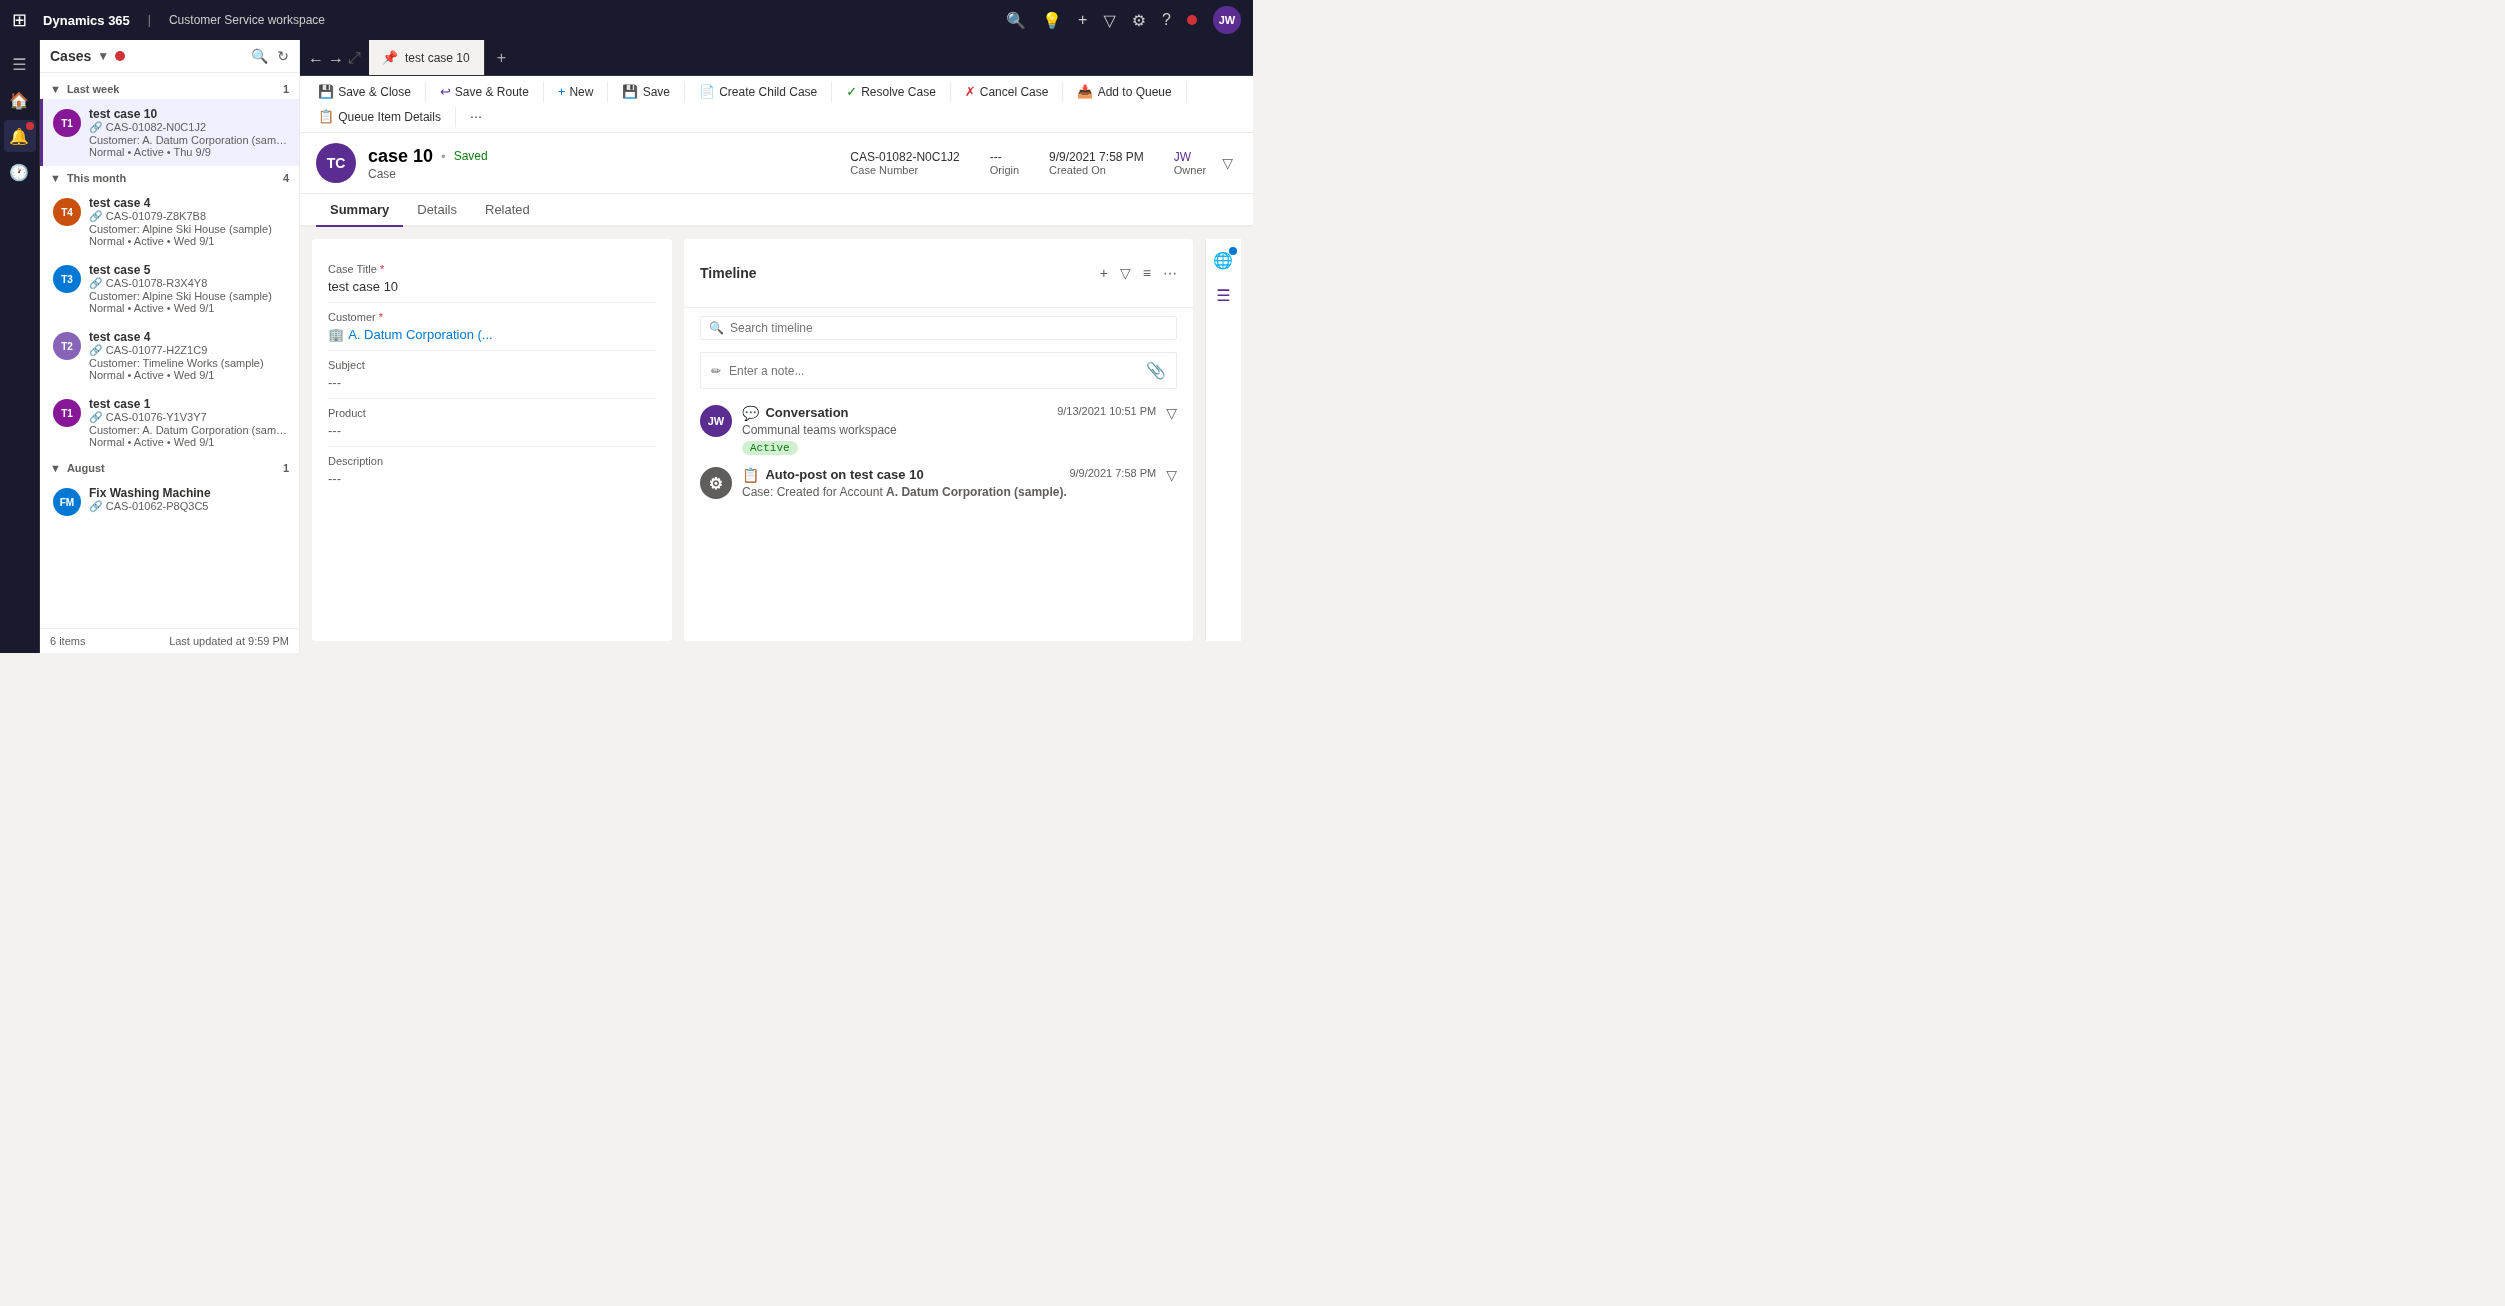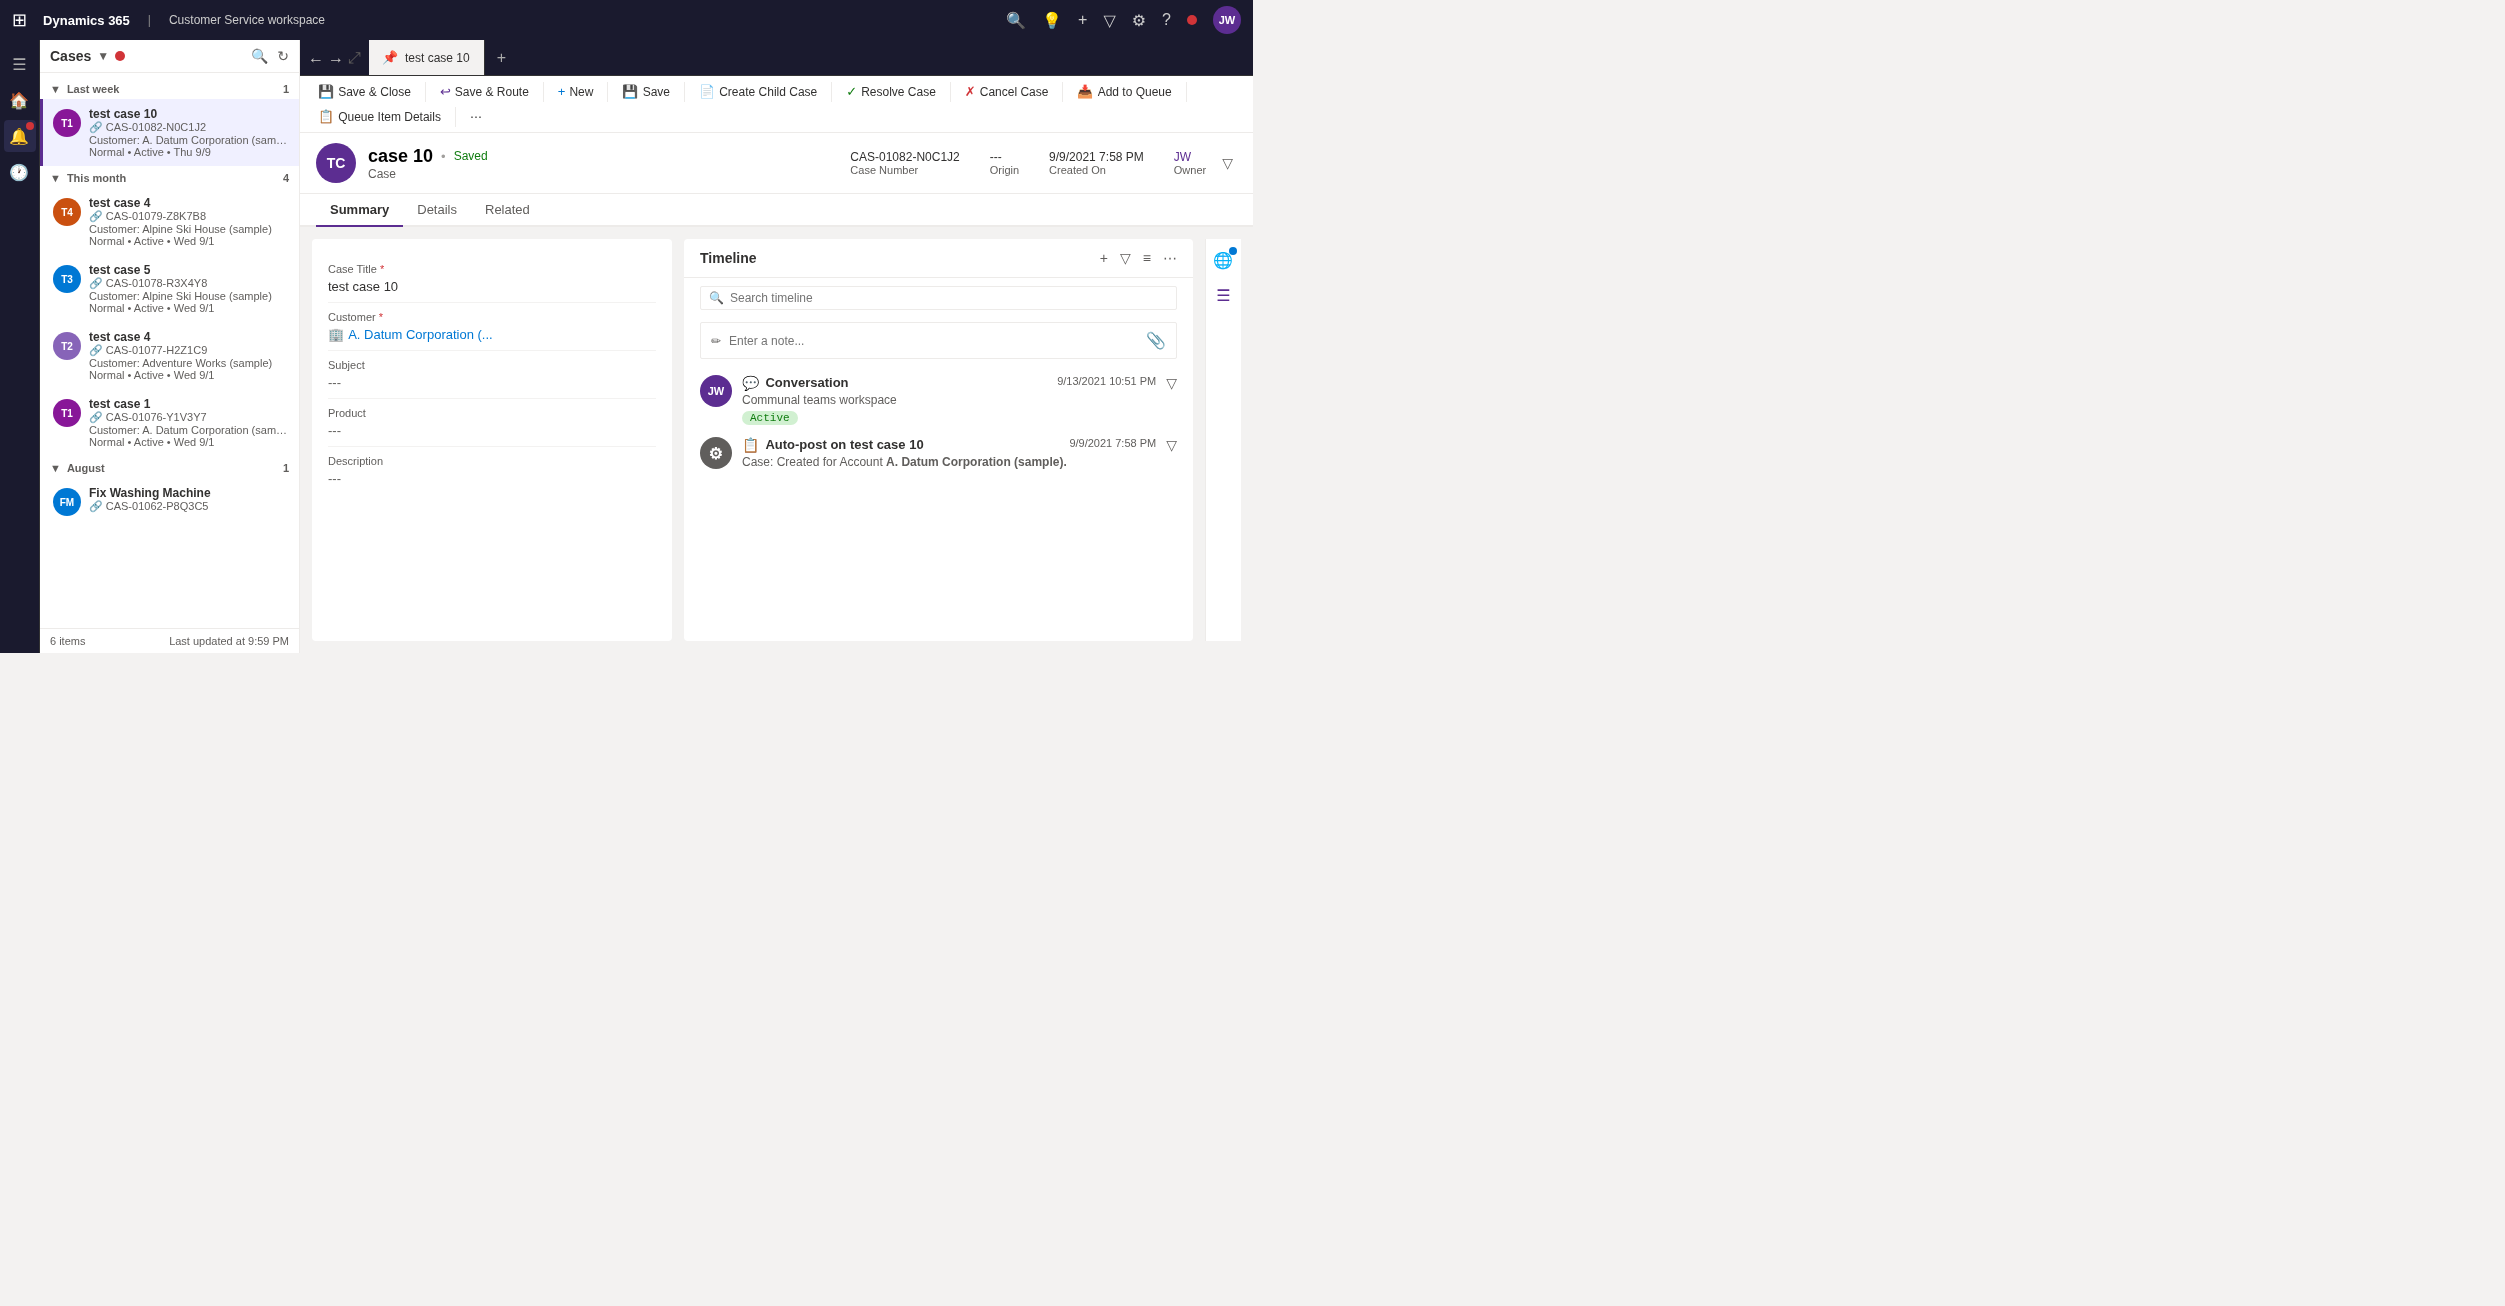--- a/index.html
+++ b/index.html
@@ -206,21 +206,21 @@
     .form-value.bold { font-weight: 600; }
     .form-value.link { color: #0078d4; cursor: pointer; display: flex; align-items: center; gap: 4px; }
     .form-value.dash { color: #605e5c; }
 
     
     .timeline-panel {
       flex: 1; background: white; border-radius: 4px;
       display: flex; flex-direction: column; overflow: hidden;
     }
     .timeline-header {
-      padding: 11px 16px;
+      padding: 26px 16px;
       display: flex; align-items: center;
       border-bottom: 1px solid #edebe9;
       gap: 8px;
     }
     .timeline-title { font-size: 14px; font-weight: 600; color: #323130; }
     .timeline-header-actions { margin-left: auto; display: flex; gap: 12px; color: #605e5c; font-size: 14px; }
     .timeline-header-actions span { cursor: pointer; }
 
     .timeline-search {
       margin: 8px 16px;
@@ -361,21 +361,21 @@
           <div class="case-meta">Customer: Alpine Ski House (sample)</div>
           <div class="case-status">Normal • Active • Wed 9/1</div>
         </div>
       </div>
 
       <div class="case-item">
         <div class="case-avatar" style="background:#8764b8;">T2</div>
         <div class="case-info">
           <div class="case-name">test case 4</div>
           <div class="case-id">🔗 CAS-01077-H2Z1C9</div>
-          <div class="case-meta">Customer: Adventure Works (sample)</div>
+          <div class="case-meta">Customer: Timeline Works (sample)</div>
           <div class="case-status">Normal • Active • Wed 9/1</div>
         </div>
       </div>
 
       <div class="case-item">
         <div class="case-avatar" style="background:#881798;">T1</div>
         <div class="case-info">
           <div class="case-name">test case 1</div>
           <div class="case-id">🔗 CAS-01076-Y1V3Y7</div>
           <div class="case-meta">Customer: A. Datum Corporation (sampl...</div>

